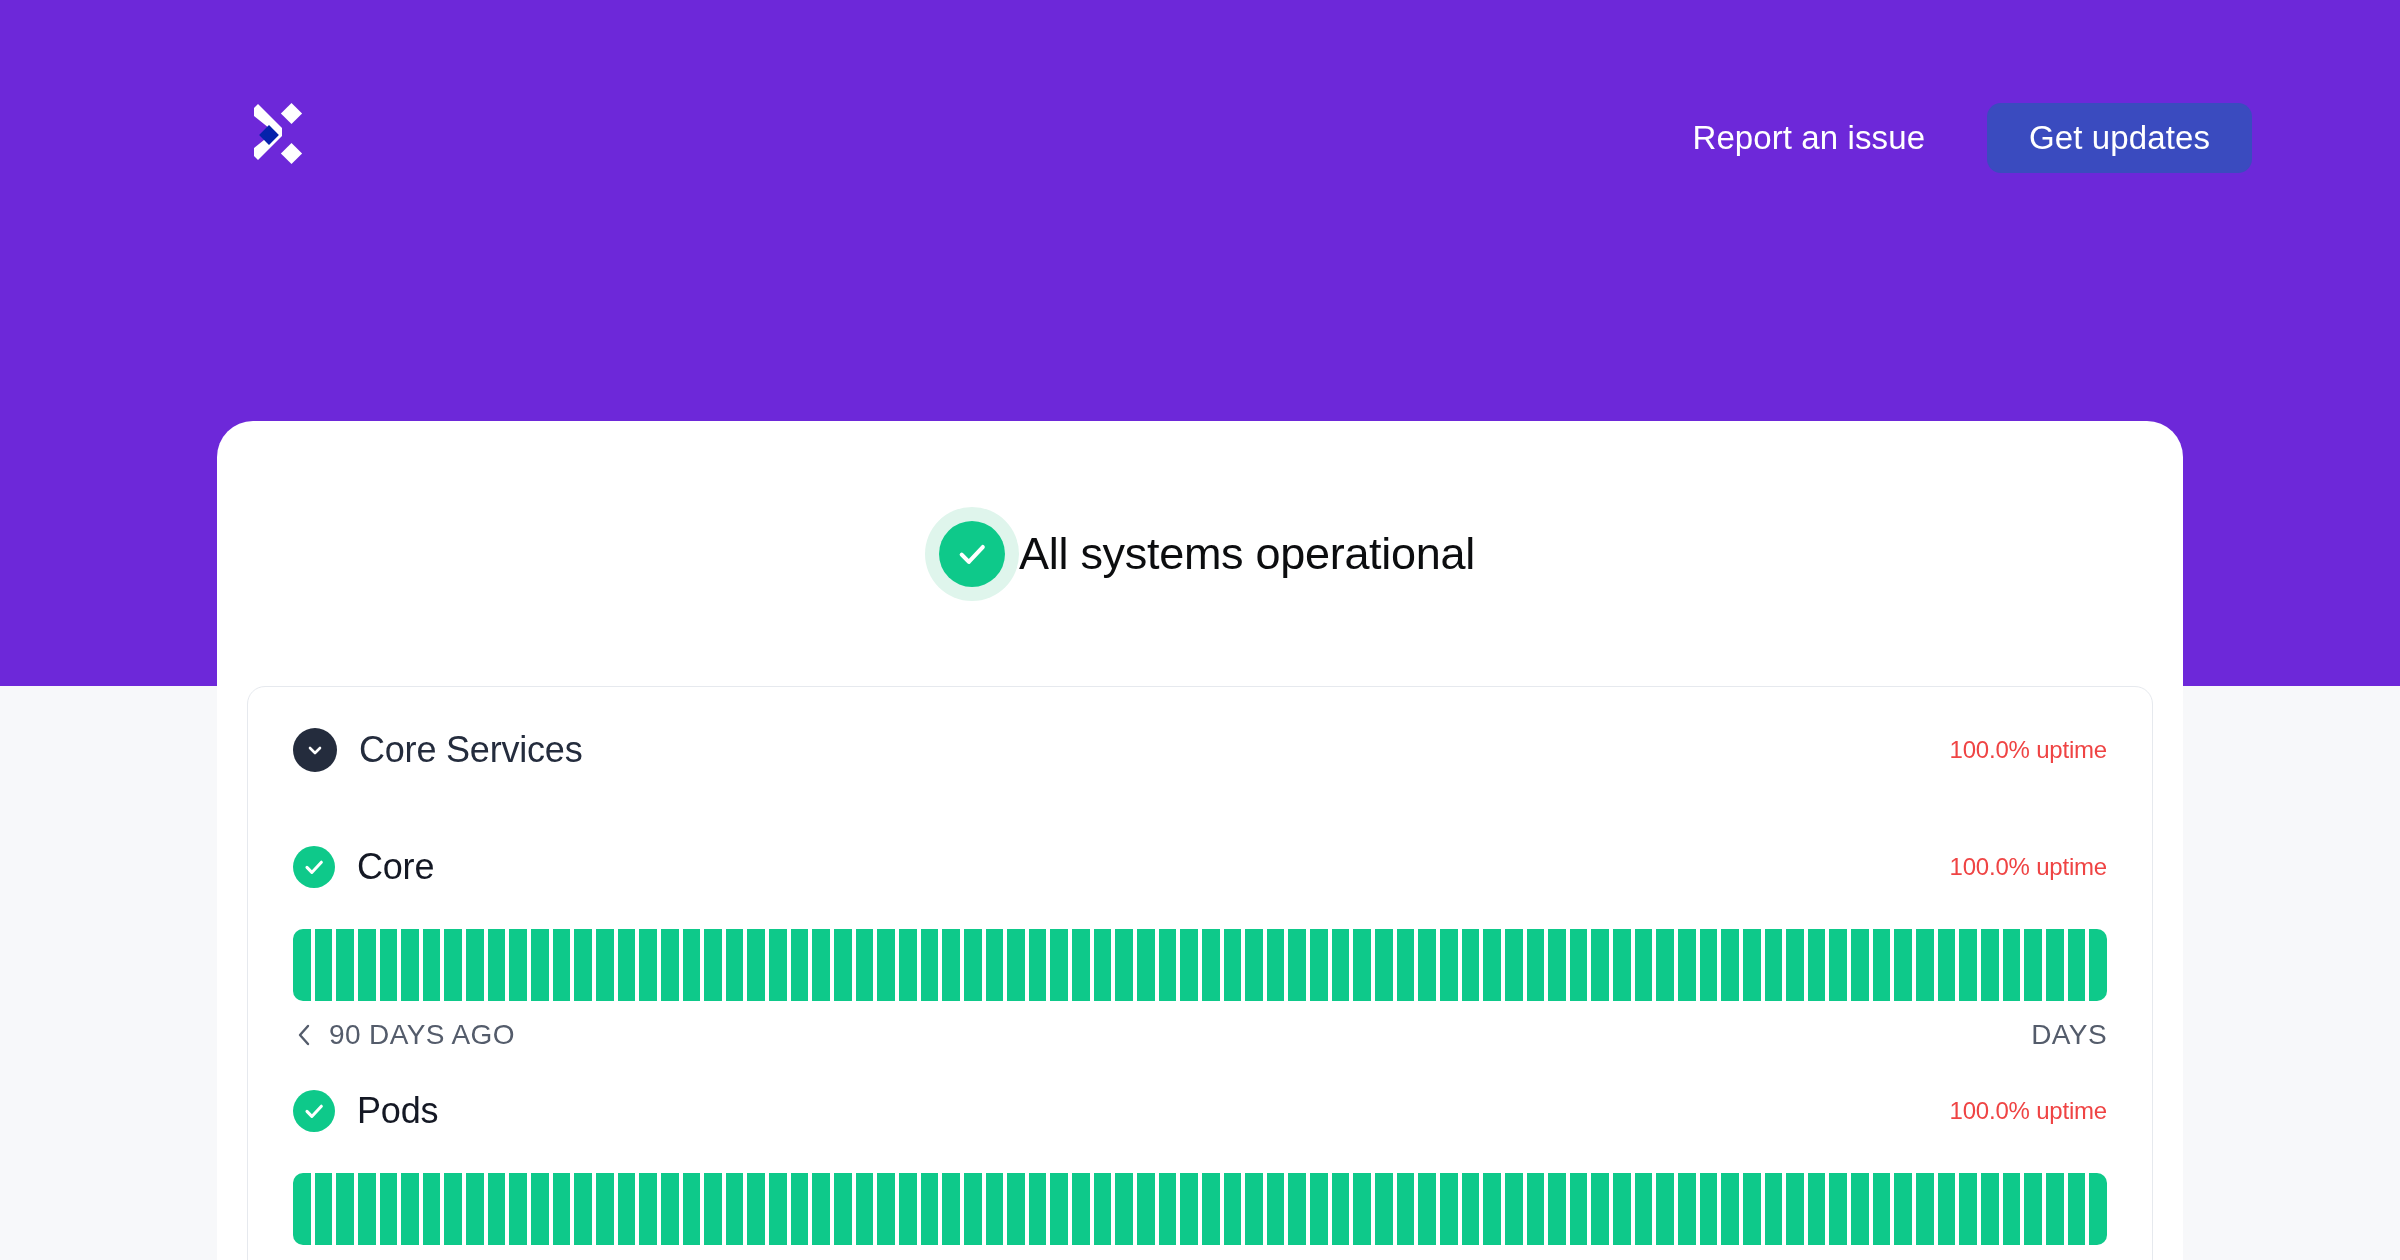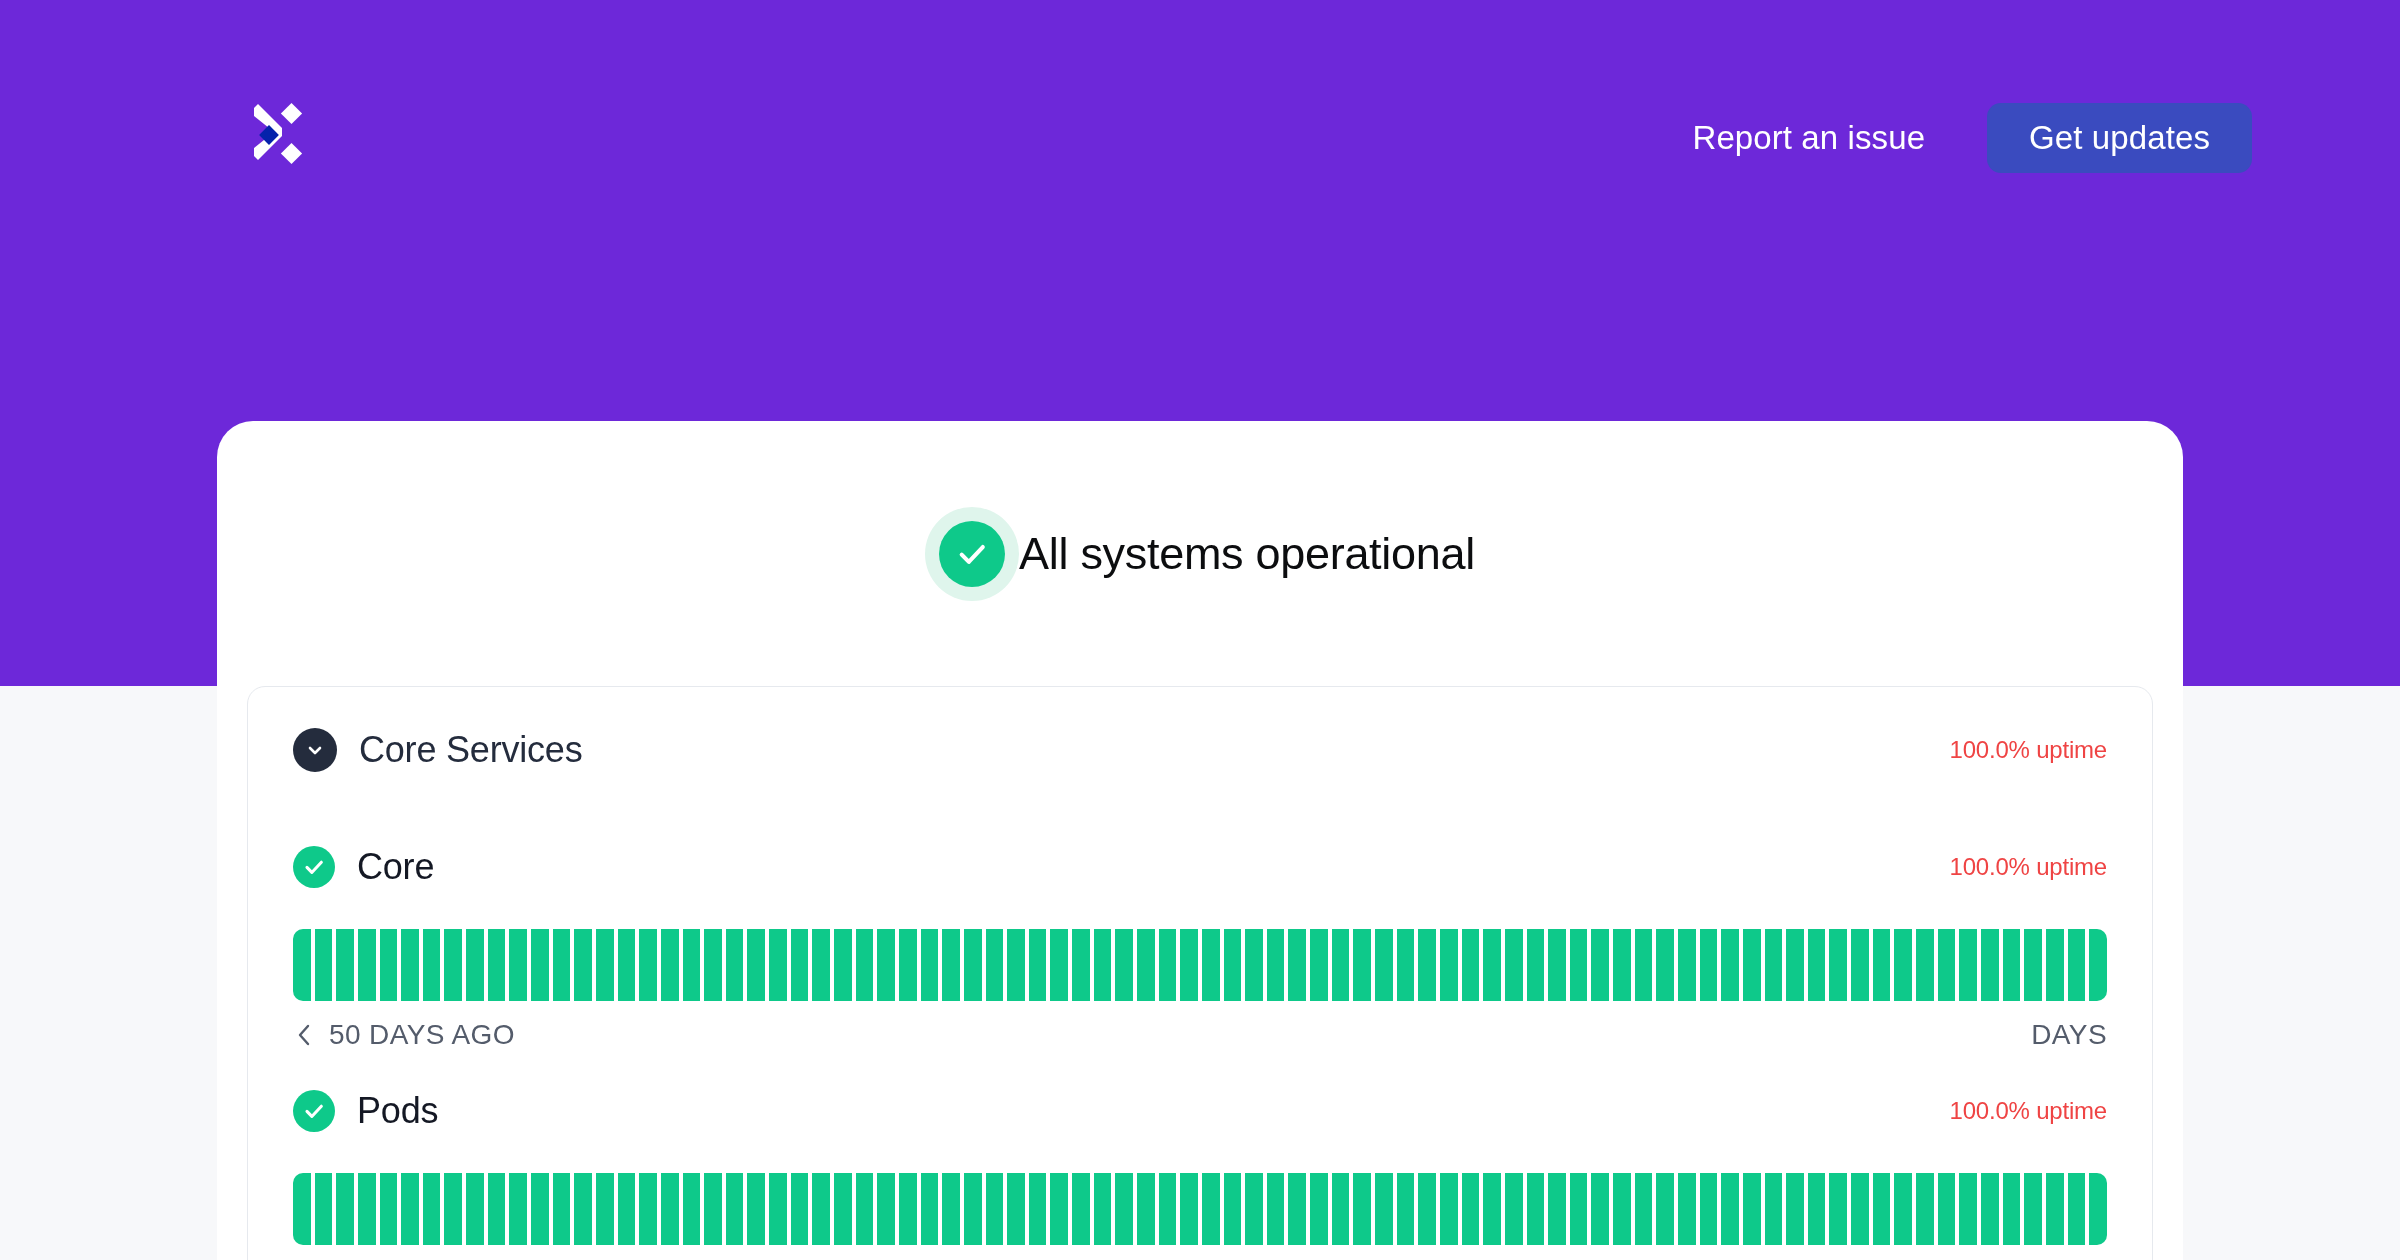--- a/index.html
+++ b/index.html
@@ -394,21 +394,21 @@
           <span class="bar"></span>
         </div>
 
       <div class="bar-legend">
         <span class="legend-left">
           <span class="chev-left">
             <svg width="22" height="28" viewBox="0 0 22 28" aria-hidden="true">
               <path d="M15 5 L7 14 L15 23" fill="none" stroke="#545c6b" stroke-width="2.4" stroke-linecap="round" stroke-linejoin="round"></path>
             </svg>
           </span>
-          <span class="legend-text">50 DAYS AGO</span>
+          <span class="legend-text">90 DAYS AGO</span>
         </span>
         <span class="legend-text">DAYS</span>
       </div>
     </div>
 
     <div class="service">
       <div class="service-head">
         <div class="service-left">
           <span class="check-circle">
             <svg width="26" height="26" viewBox="0 0 24 24" aria-hidden="true">

